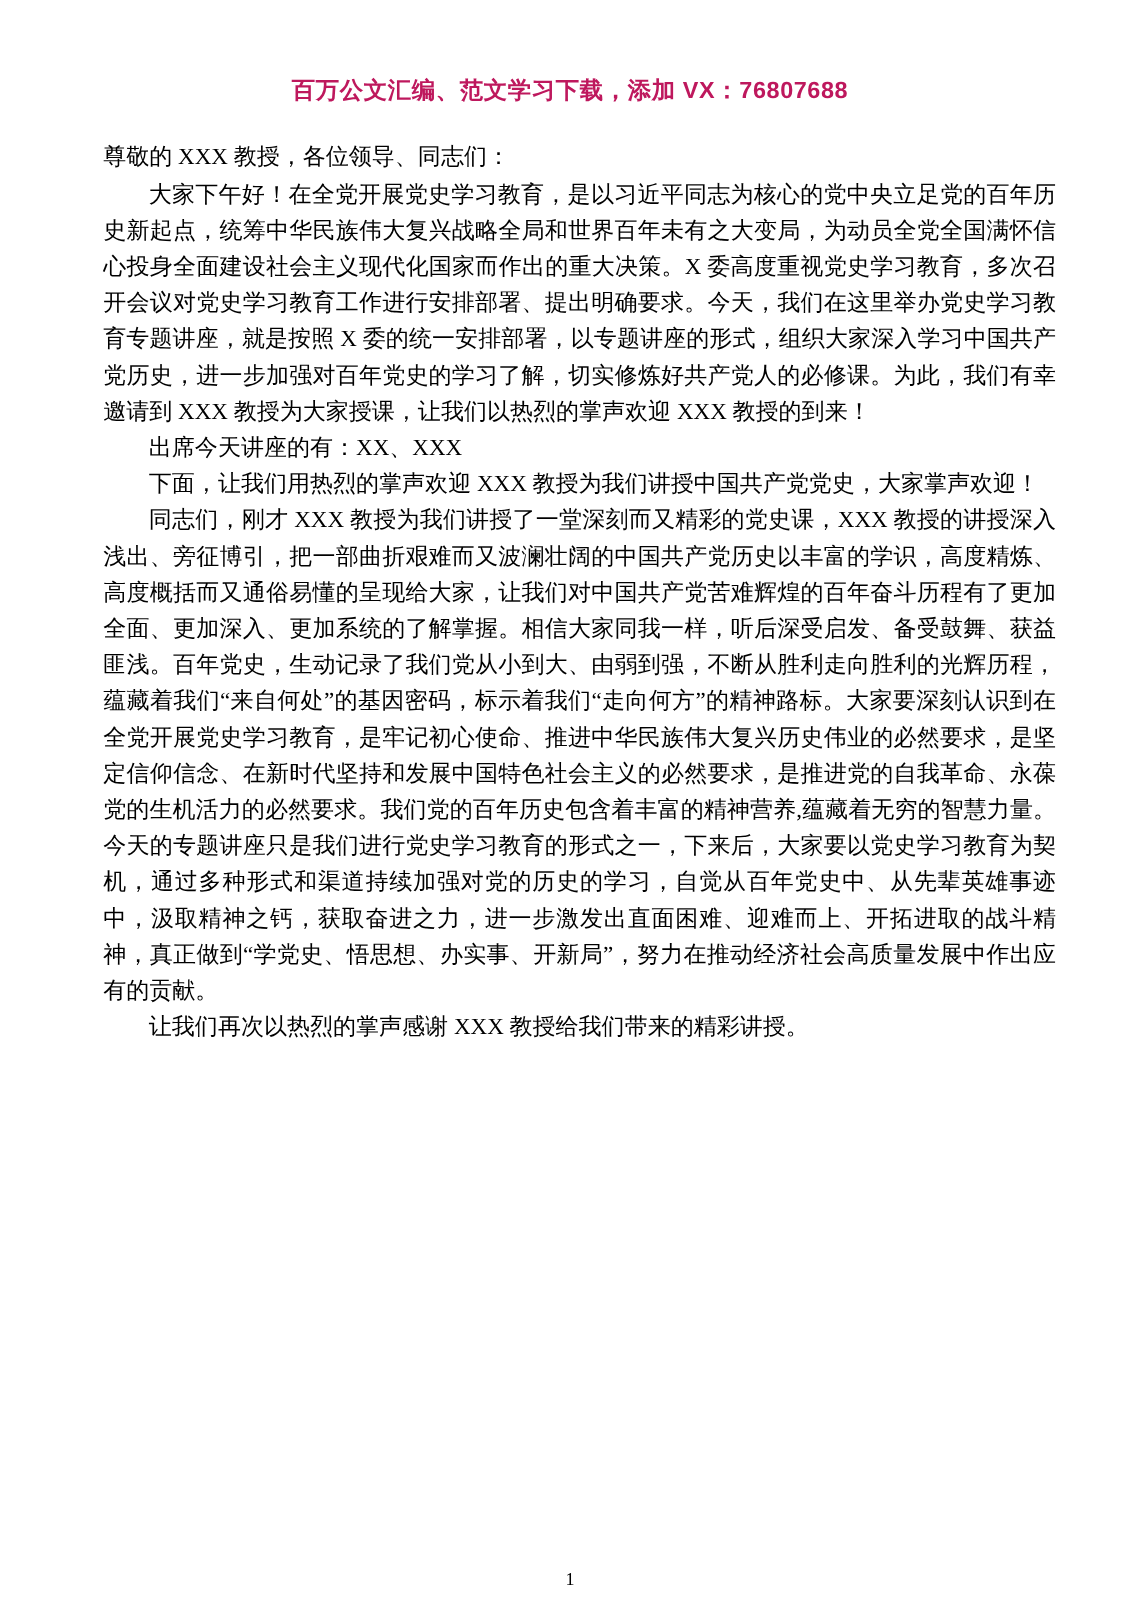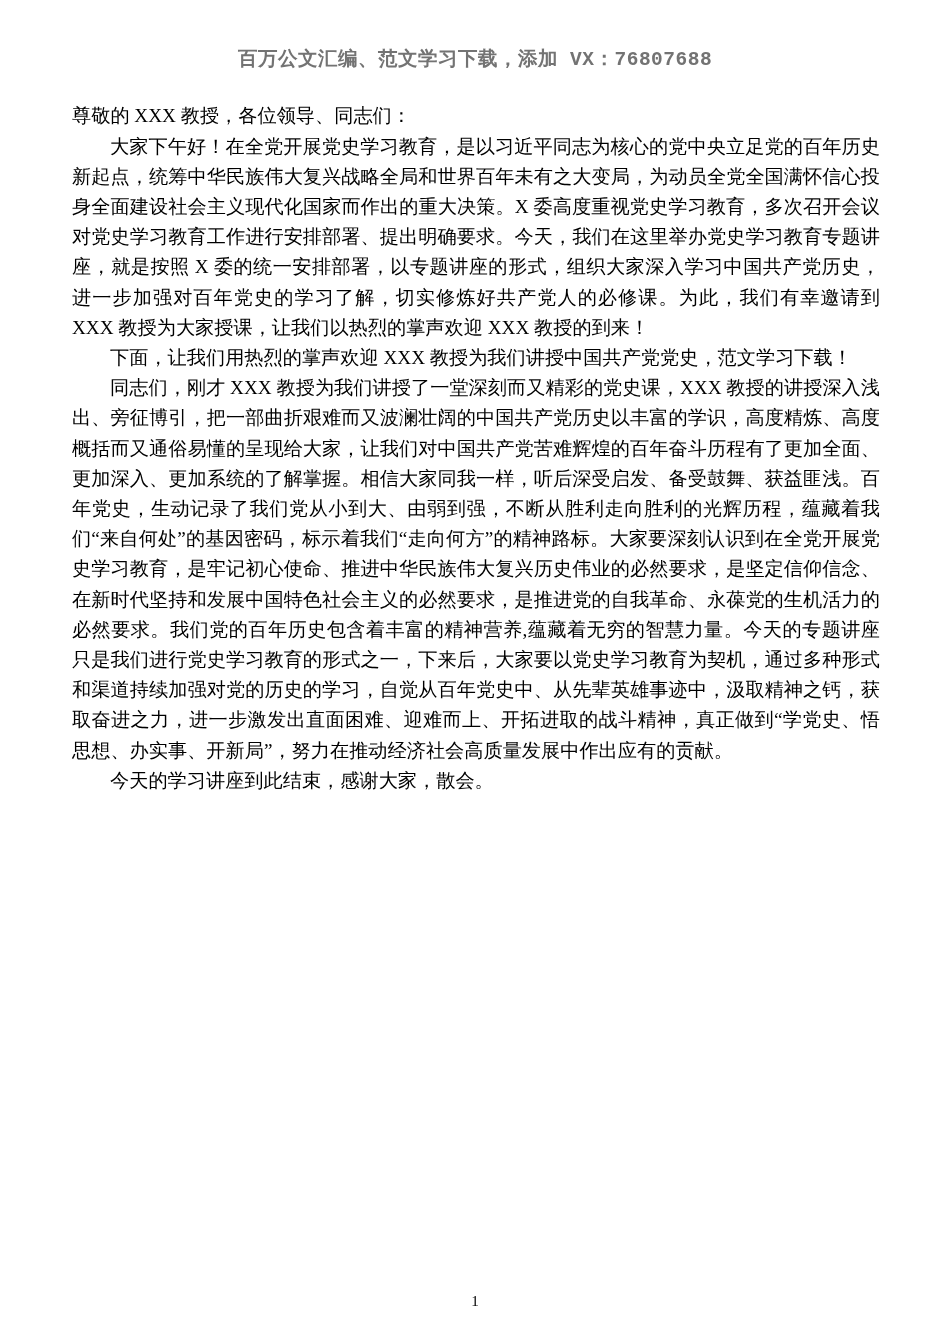--- a/index.html
+++ b/index.html
@@ -17,37 +17,37 @@
   }
   .page {
     width: 950px;
     height: 1344px;
     box-sizing: border-box;
     padding: 0;
     position: relative;
   }
   .watermark {
     text-align: center;
-    color: #737373;
-    font-family: Liberation Mono, monospace;
+    color: #be185d;
+    font-family: Liberation Sans, sans-serif;
     font-weight: bold;
     font-size: 19.5px;
     letter-spacing: 0.5px;
-    margin-top: 48px;
+    margin-top: 64px;
     margin-bottom: 0;
     line-height: 1.3;
   }
   .content {
     margin: 0 auto;
     padding-top: 28px;
     width: 810px;
     box-sizing: border-box;
   }
   p.para {
-    margin: 0 0 0 2px;
+    margin: 0 0 0 16px;
     font-size: 19.2px;
     line-height: 30.2px;
     text-align: justify;
     text-justify: inter-ideograph;
     font-family: "Liberation Serif", "DejaVu Serif", serif;
     letter-spacing: 0px;
   }
   p.indent {
     text-indent: 38px;
   }
@@ -65,20 +65,21 @@
 </head>
 <body>
 
 <div class="page">
 
   <div class="watermark">百万公文汇编、范文学习下载，添加 VX：76807688</div>
 
   <div class="content">
     <p class="para">尊敬的 XXX 教授，各位领导、同志们：</p>
     <p class="para indent">大家下午好！在全党开展党史学习教育，是以习近平同志为核心的党中央立足党的百年历史新起点，统筹中华民族伟大复兴战略全局和世界百年未有之大变局，为动员全党全国满怀信心投身全面建设社会主义现代化国家而作出的重大决策。X 委高度重视党史学习教育，多次召开会议对党史学习教育工作进行安排部署、提出明确要求。今天，我们在这里举办党史学习教育专题讲座，就是按照 X 委的统一安排部署，以专题讲座的形式，组织大家深入学习中国共产党历史，进一步加强对百年党史的学习了解，切实修炼好共产党人的必修课。为此，我们有幸邀请到 XXX 教授为大家授课，让我们以热烈的掌声欢迎 XXX 教授的到来！</p>
-    <p class="para indent">下面，让我们用热烈的掌声欢迎 XXX 教授为我们讲授中国共产党党史，范文学习下载！</p>
+    <p class="para indent">出席今天讲座的有：XX、XXX</p>
+    <p class="para indent">下面，让我们用热烈的掌声欢迎 XXX 教授为我们讲授中国共产党党史，大家掌声欢迎！</p>
     <p class="para indent">同志们，刚才 XXX 教授为我们讲授了一堂深刻而又精彩的党史课，XXX 教授的讲授深入浅出、旁征博引，把一部曲折艰难而又波澜壮阔的中国共产党历史以丰富的学识，高度精炼、高度概括而又通俗易懂的呈现给大家，让我们对中国共产党苦难辉煌的百年奋斗历程有了更加全面、更加深入、更加系统的了解掌握。相信大家同我一样，听后深受启发、备受鼓舞、获益匪浅。百年党史，生动记录了我们党从小到大、由弱到强，不断从胜利走向胜利的光辉历程，蕴藏着我们“来自何处”的基因密码，标示着我们“走向何方”的精神路标。大家要深刻认识到在全党开展党史学习教育，是牢记初心使命、推进中华民族伟大复兴历史伟业的必然要求，是坚定信仰信念、在新时代坚持和发展中国特色社会主义的必然要求，是推进党的自我革命、永葆党的生机活力的必然要求。我们党的百年历史包含着丰富的精神营养,蕴藏着无穷的智慧力量。今天的专题讲座只是我们进行党史学习教育的形式之一，下来后，大家要以党史学习教育为契机，通过多种形式和渠道持续加强对党的历史的学习，自觉从百年党史中、从先辈英雄事迹中，汲取精神之钙，获取奋进之力，进一步激发出直面困难、迎难而上、开拓进取的战斗精神，真正做到“学党史、悟思想、办实事、开新局”，努力在推动经济社会高质量发展中作出应有的贡献。</p>
-    <p class="para indent">今天的学习讲座到此结束，感谢大家，散会。</p>
+    <p class="para indent">让我们再次以热烈的掌声感谢 XXX 教授给我们带来的精彩讲授。</p>
   </div>
 
   <div class="footer-page">1</div>
 
 </div>
 
 </body></html>

